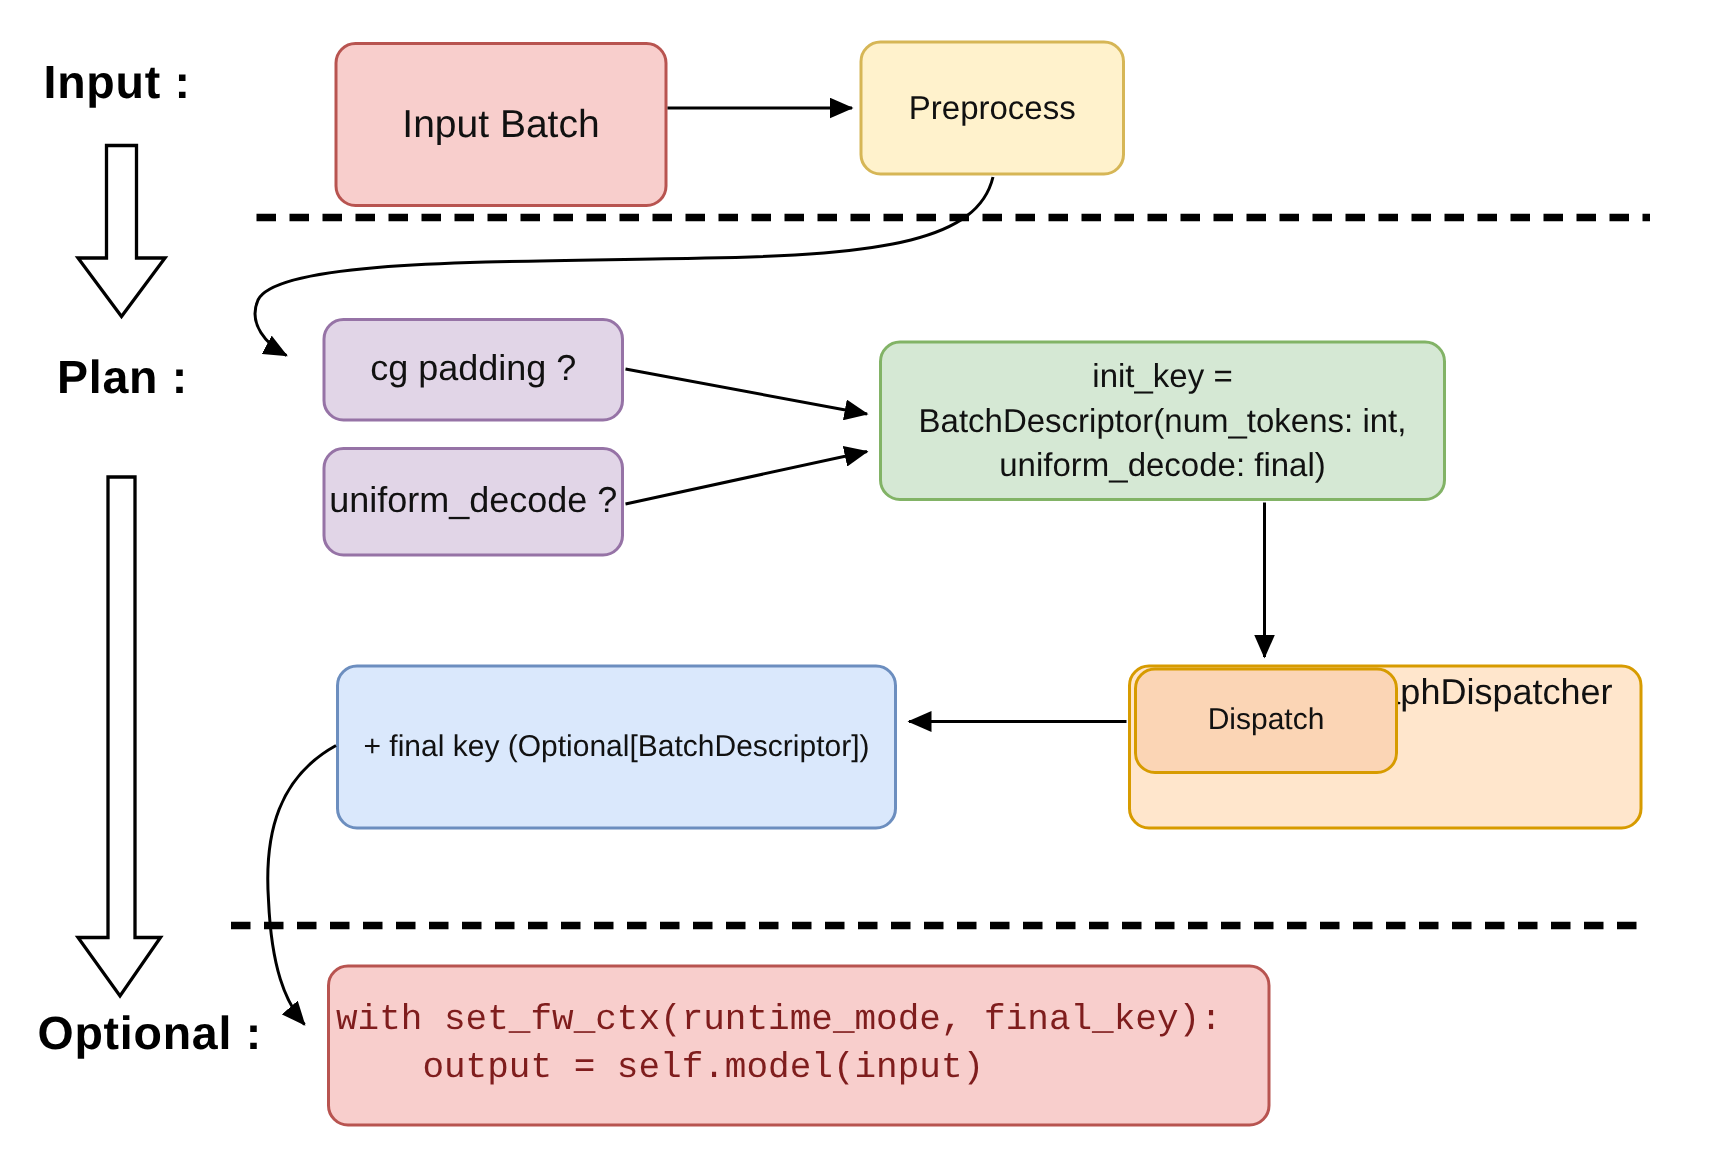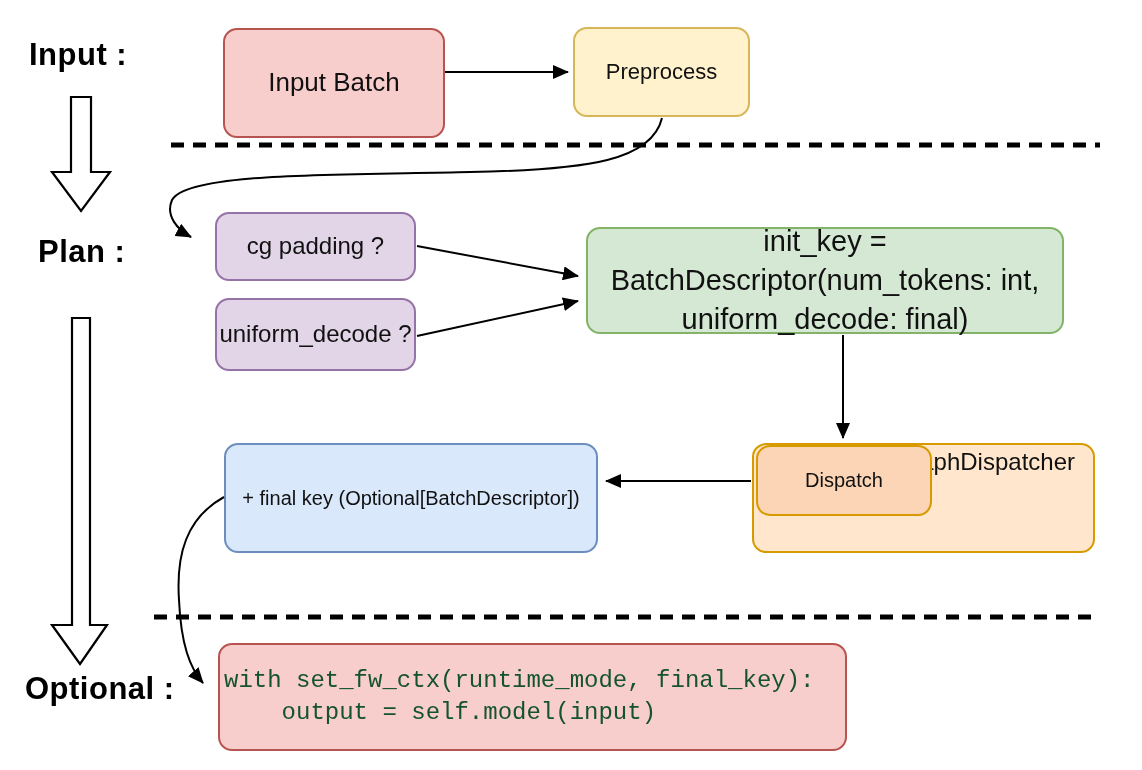--- a/index.html
+++ b/index.html
@@ -20,21 +20,21 @@
   .red    {background:#f8cecc;border-color:#b85450;}
   .yellow {background:#fff2cc;border-color:#d6b656;}
   .purple {background:#e1d5e7;border-color:#9673a6;}
   .green  {background:#d5e8d4;border-color:#82b366;}
   .blue   {background:#dae8fc;border-color:#6c8ebf;}
   .orange {background:#ffe6cc;border-color:#d79b00;}
   .orange-inner{background:#fbd5b5;border-color:#d79b00;}
   .codebox{
     align-items:flex-start;justify-content:center;
     font-family:"Liberation Mono","DejaVu Sans Mono",monospace;
-    font-size:24px;color:#14532d;line-height:1.32;padding-left:4px;
+    font-size:24px;color:#7f1d1d;line-height:1.32;padding-left:4px;
   }
   .codebox span{white-space:pre;text-align:left;}
   #wires{position:absolute;left:0;top:0;width:1142px;height:770px;pointer-events:none;}
 </style>
 </head>
 <body>
 
 <div id="canvas">
 
   <div class="stage-label" style="left:29px;top:37px;">Input :</div>
@@ -50,21 +50,21 @@
   </div>
 
   <div class="node purple" style="left:215px;top:212px;width:201px;height:69px;font-size:24px;">
     <span>cg padding ?</span>
   </div>
 
   <div class="node purple" style="left:215px;top:298px;width:201px;height:73px;font-size:24px;">
     <span>uniform_decode ?</span>
   </div>
 
-  <div class="node green" style="left:586px;top:227px;width:478px;height:107px;font-size:29px;justify-content:center;">
+  <div class="node green" style="left:586px;top:227px;width:378px;height:107px;font-size:22px;justify-content:center;">
     <span>init_key = BatchDescriptor(num_tokens: int,</span>
     <span>uniform_decode: final)</span>
   </div>
 
   <div class="node orange" style="left:752px;top:443px;width:343px;height:110px;font-size:24px;">
     <div style="position:absolute;right:18px;top:0;height:100%;display:flex;justify-content:center;text-align:center;line-height:1.4;">
       <span>Cudagraph</span>
       <span>Dispatcher</span>
     </div>
   </div>

